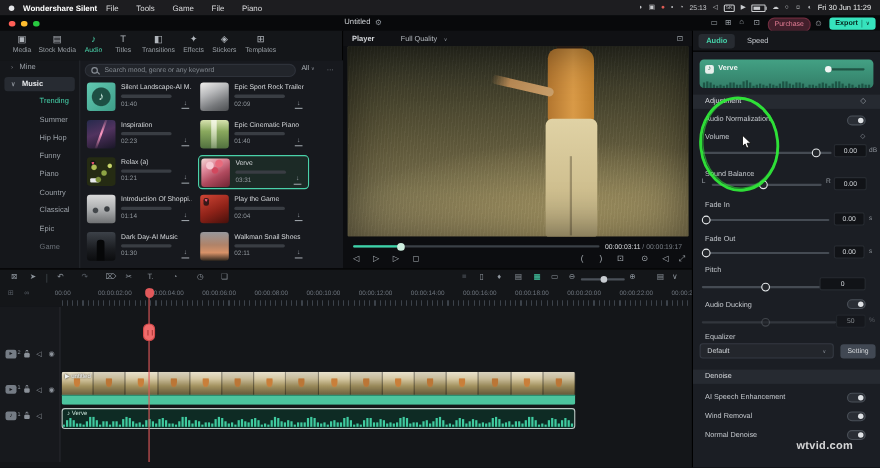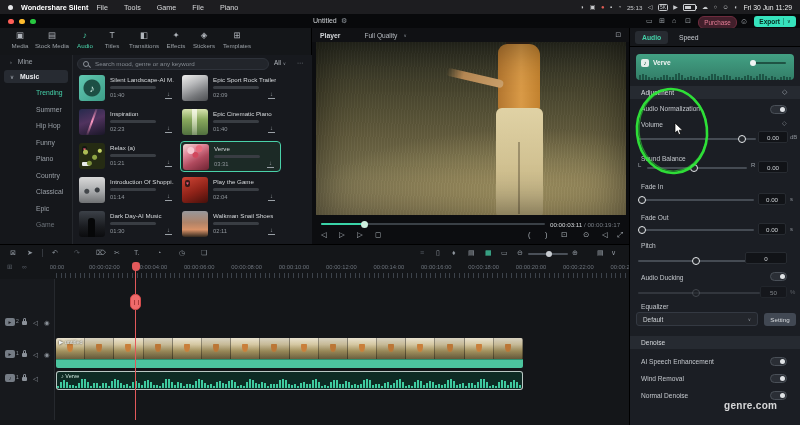--- a/index.html
+++ b/index.html
@@ -840,13 +840,13 @@
     <span class="tt-ic dimmed" style="top: 17px; left: 22px; font-size: 6.5px;">∞</span>
   </div>
 
 <svg id="annotation" width="90" height="100">
   <ellipse cx="44" cy="49" rx="35" ry="42" fill="none" stroke="#2fe839" stroke-width="2.6" transform="rotate(-6 44 49)" opacity="0.95"></ellipse>
   <ellipse cx="45" cy="48" rx="34" ry="41" fill="none" stroke="#2fe839" stroke-width="1.2" transform="rotate(-3 45 48)" opacity="0.55"></ellipse>
 </svg>
 <svg id="cursor" width="10" height="14">
   <polygon points="1,1 1,11 3.4,8.8 4.8,12.6 6.6,11.9 5.2,8.2 8.6,8.2" fill="#fff" stroke="#000" stroke-width="0.7"></polygon>
 </svg>
-<div id="watermark">genre.com</div>
+<div id="watermark">wtvid.com</div>
 
 </body></html>

